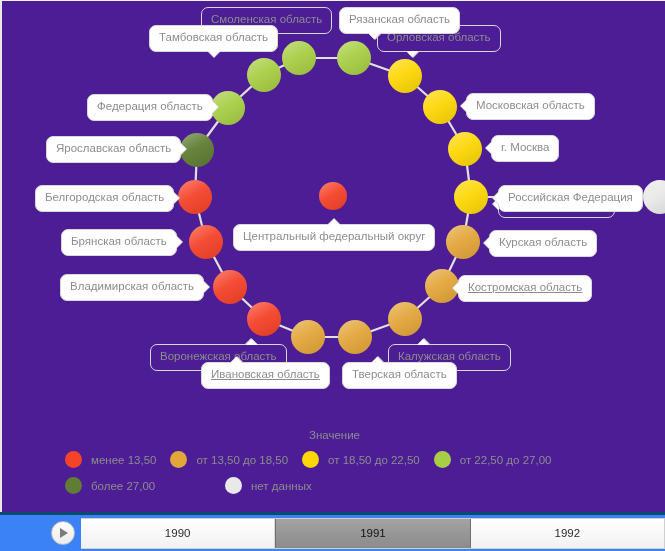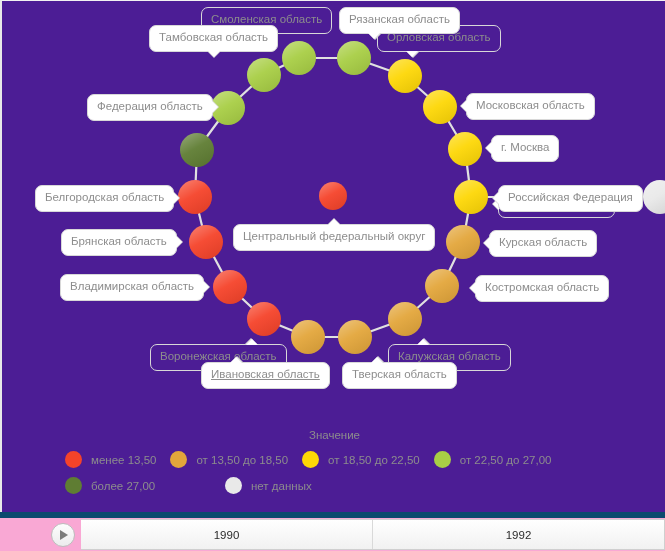--- a/index.html
+++ b/index.html
@@ -176,22 +176,22 @@
     white-space: nowrap;
   }
 
   
   #timeline {
     position: absolute;
     left: 0;
     top: 512px;
     width: 665px;
     height: 39px;
-    background: #f9a8d4;
-    border-top: 6px solid #0c4a6e;
+    background: #3b82f6;
+    border-top: 3px solid #0c4a6e;
     box-sizing: border-box;
     display: flex;
     align-items: center;
     padding-left: 47px;
   }
   #play-button {
     width: 24px; height: 24px;
     margin-left: 4px;
     margin-right: 6px;
     border-radius: 50%;
@@ -301,20 +301,25 @@
         <span class="tip"></span>
         <span class="tip-in"></span>
       </div>
 
       <div class="callout p-left" style="left:464px;top:92px;z-index:4;">
         <span>Московская область</span>
         <span class="tip"></span>
         <span class="tip-in"></span>
       </div>
 
+      <div class="callout p-right" style="left:44px;top:135px;z-index:4;">
+        <span>Ярославская область</span>
+        <span class="tip"></span>
+        <span class="tip-in"></span>
+      </div>
 
       <div class="callout p-left" style="left:489px;top:134px;z-index:4;">
         <span>г. Москва</span>
         <span class="tip"></span>
         <span class="tip-in"></span>
       </div>
 
       <div class="callout p-right" style="left:33px;top:184px;z-index:4;">
         <span>Белгородская область</span>
         <span class="tip"></span>
@@ -343,21 +348,21 @@
         <span class="tip"></span>
         <span class="tip-in"></span>
       </div>
 
       <div class="callout p-right" style="left:58px;top:273px;z-index:4;text-align:right;">
         <span>Владимирская область</span>
         <span class="tip"></span>
         <span class="tip-in"></span>
       </div>
 
-      <div class="callout p-left" style="left:473px;top:274px;z-index:4;">
+      <div class="callout p-left" style="left:456px;top:274px;z-index:4;text-decoration:underline;">
         <span>Костромская область</span>
         <span class="tip"></span>
         <span class="tip-in"></span>
       </div>
 
       <div class="callout p-up behind tip-off-r" style="left:148px;top:343px;z-index:2;">
         <span>Воронежская область</span>
         <span class="tip"></span>
         <span class="tip-in"></span>
       </div>
@@ -423,19 +428,22 @@
   </div>
 
   <div id="timeline">
     <div id="play-button">
       <span class="tri"></span>
     </div>
     <div id="year-track">
       <div class="year-cell">
         <span>1990</span>
       </div>
+      <div class="year-cell selected">
+        <span>1991</span>
+      </div>
       <div class="year-cell">
         <span>1992</span>
       </div>
     </div>
   </div>
 
 </div>
 
 </body></html>

